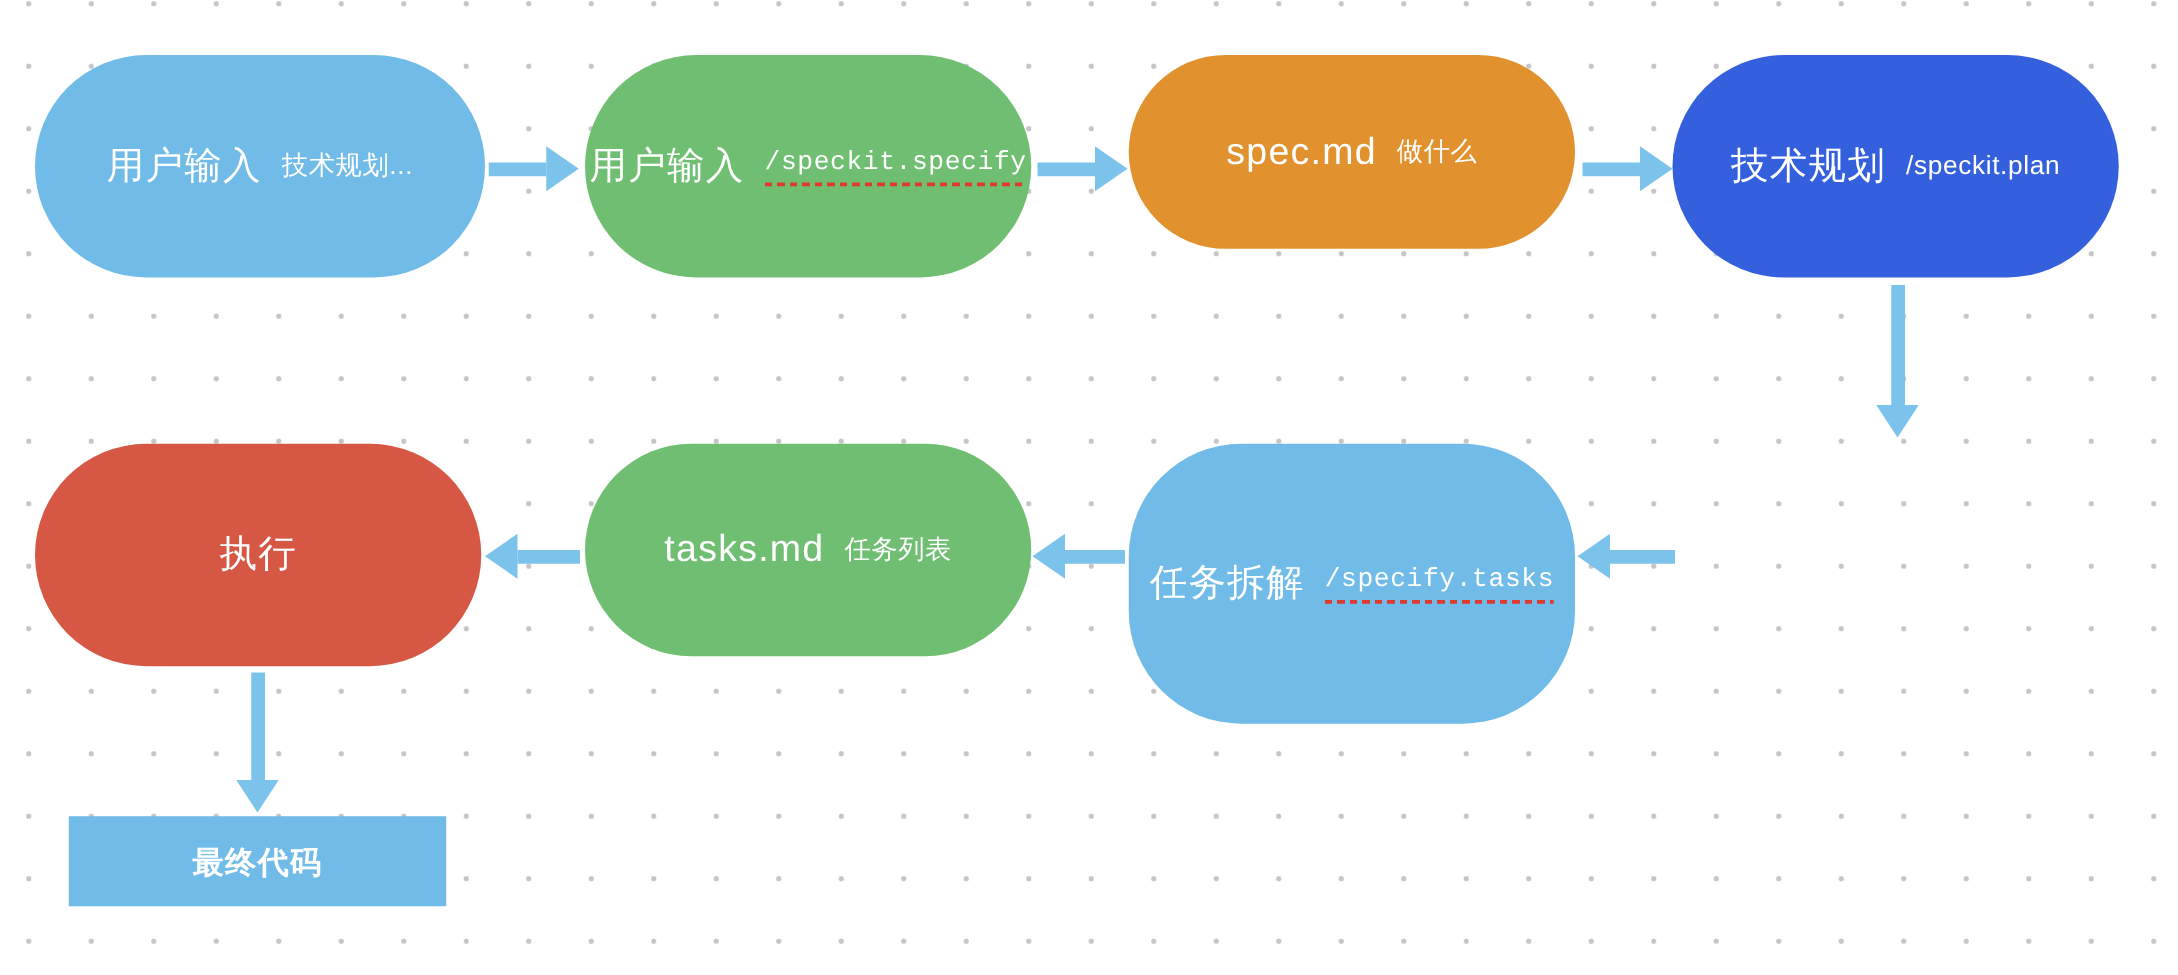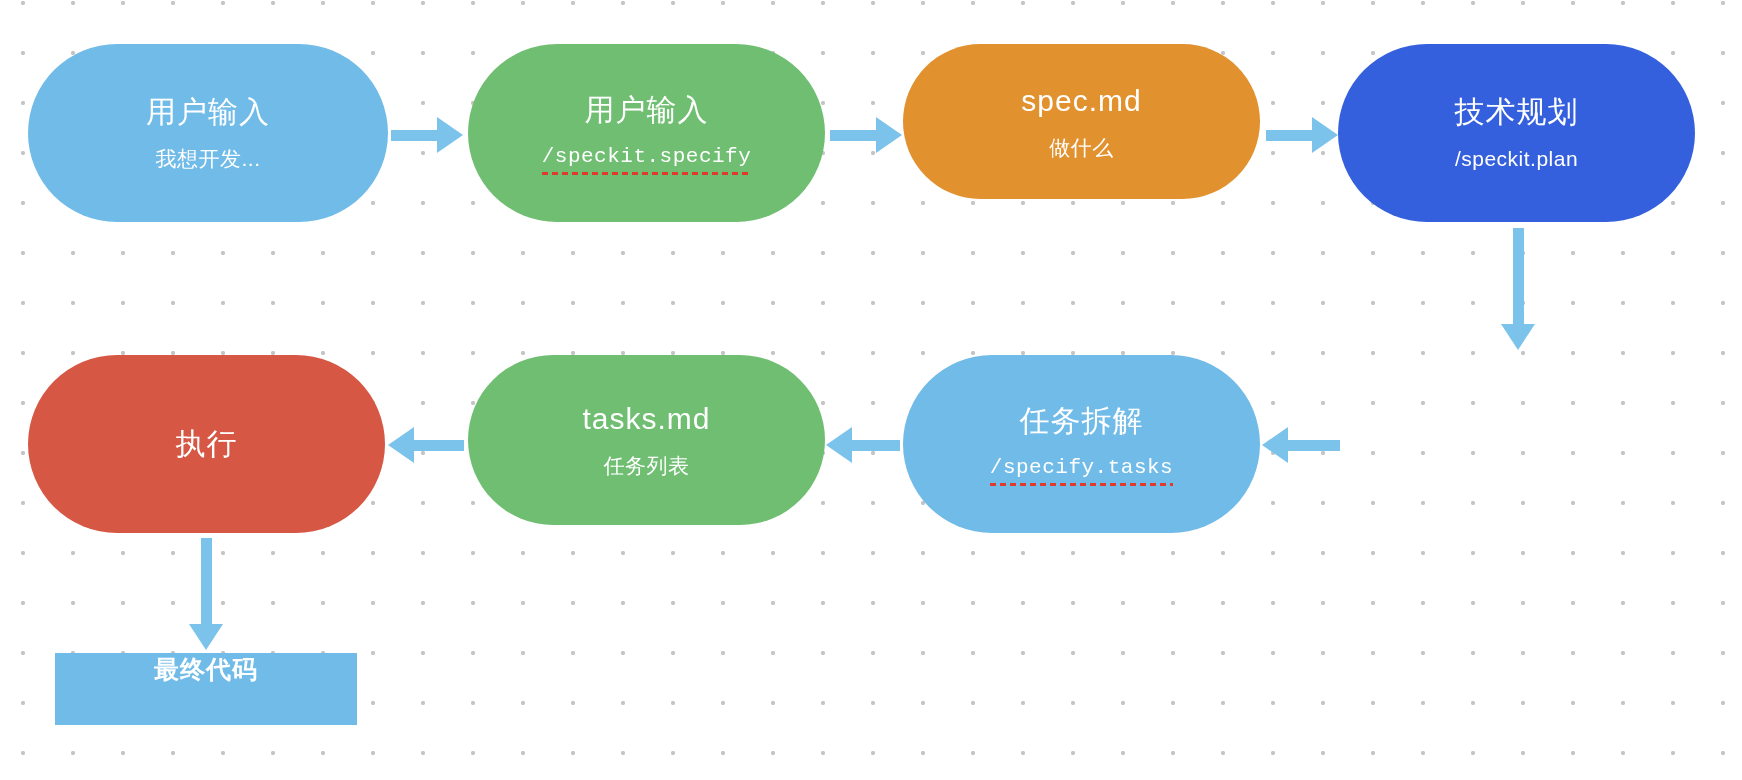--- a/index.html
+++ b/index.html
@@ -14,21 +14,21 @@
     background-color: #ffffff;
     background-image: radial-gradient(circle, #c5c5c5 1.8px, rgba(197,197,197,0) 2.4px);
     background-size: 50px 50px;
     background-position: -2px -22px;
     overflow: hidden;
   }
   .node {
     position: absolute;
     border-radius: 90px;
     display: flex;
-    flex-direction: column;
+    flex-direction: row;
     align-items: center;
     justify-content: center;
     gap: 16px;
     color: #ffffff;
     text-align: left;
   }
   .node-title {
     font-size: 30px;
     font-weight: 500;
     letter-spacing: 1px;
@@ -46,20 +46,21 @@
     background-image: repeating-linear-gradient(to right, #e03a2e 0 6px, rgba(224,58,46,0) 6px 10px);
     background-repeat: no-repeat;
     background-size: 100% 3px;
     background-position: 0 100%;
     padding-bottom: 5px;
     font-family: Liberation Mono, monospace;
   }
   .final-node {
     position: absolute;
     display: flex;
+    align-items: center;
     justify-content: center;
     color: #ffffff;
     font-size: 25px;
     font-weight: 700;
     letter-spacing: 1px;
   }
   
   .arrow { position: absolute; display: flex; }
   .arrow-right { height: 36px; align-items: center; flex-direction: row; }
   .arrow-right .shaft { flex: 1; height: 11px; background: var(--arrow-color, #7cc3ec); }
@@ -86,21 +87,21 @@
     border-top: 26px solid var(--arrow-color, #7cc3ec);
   }
 </style>
 </head>
 <body>
 
 <div class="canvas">
 
   <div class="node" style="left: 28px; top: 44px; width: 360px; height: 178px; background: rgb(113, 187, 232);">
     <div class="node-title">用户输入</div>
-    <div class="node-subtitle">我想开发...</div>
+    <div class="node-subtitle">技术规划...</div>
   </div>
 
   <div class="arrow arrow-right" style="left:391px; top:117px; width:72px;">
     <div class="shaft"></div>
     <div class="head"></div>
   </div>
 
   <div class="node" style="left: 468px; top: 44px; width: 357px; height: 178px; background: rgb(111, 190, 114);">
     <div class="node-title">用户输入</div>
     <div class="node-subtitle misspell">/speckit.specify</div>
@@ -130,21 +131,21 @@
     <div class="shaft"></div>
     <div class="head"></div>
   </div>
 
 
   <div class="arrow arrow-left" style="left:1262px; top:427px; width:78px;">
     <div class="head"></div>
     <div class="shaft"></div>
   </div>
 
-  <div class="node" style="left: 903px; top: 355px; width: 357px; height: 178px; background: rgb(113, 187, 232);">
+  <div class="node" style="left: 903px; top: 355px; width: 357px; height: 224px; background: rgb(113, 187, 232);">
     <div class="node-title">任务拆解</div>
     <div class="node-subtitle misspell">/specify.tasks</div>
   </div>
 
   <div class="arrow arrow-left" style="left:826px; top:427px; width:74px;">
     <div class="head"></div>
     <div class="shaft"></div>
   </div>
 
   <div class="node" style="left: 468px; top: 355px; width: 357px; height: 170px; background: rgb(111, 190, 114);">

